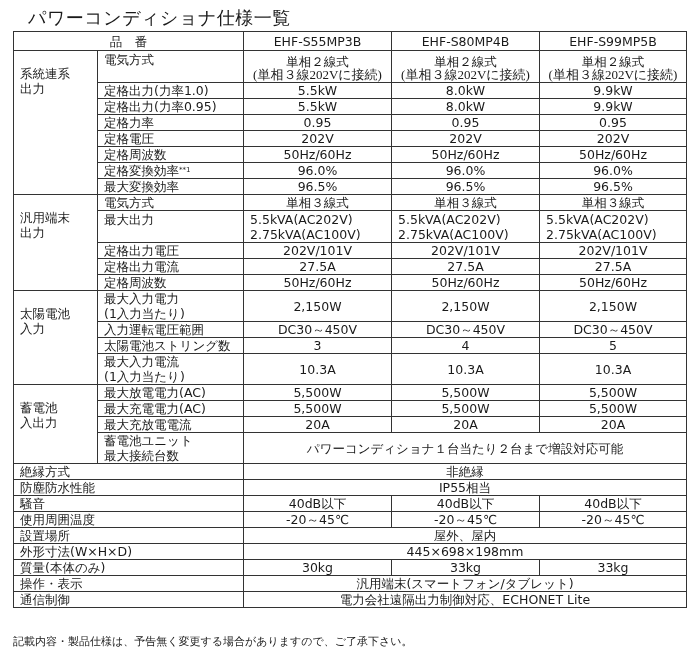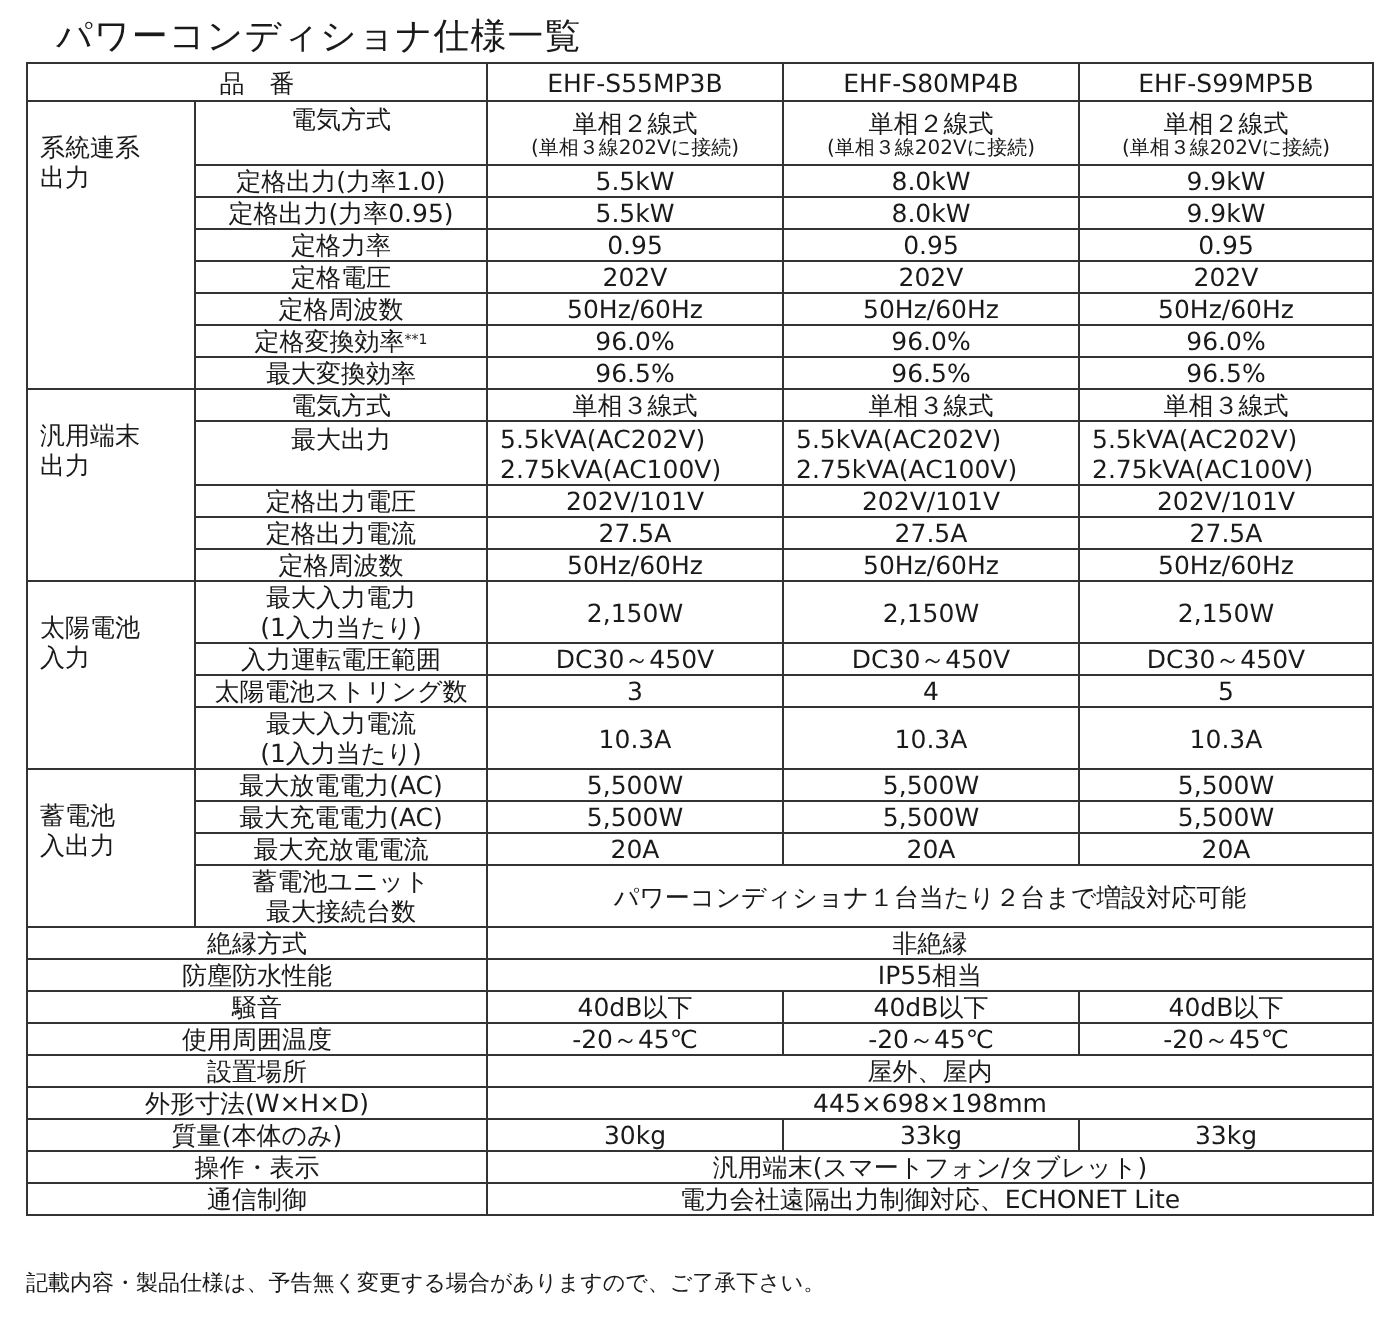--- a/index.html
+++ b/index.html
@@ -3,24 +3,24 @@
 <meta charset="utf-8">
 <style>
   html, body { margin: 0; padding: 0; background: #ffffff; }
   body { width: 700px; height: 660px; position: relative; overflow: hidden;
          font-family: "DejaVu Sans", "Liberation Sans", sans-serif; color: #1a1a1a; }
   .title { position: absolute; left: 28px; top: 6px; font-size: 18px; letter-spacing: 0.5px; }
   table.spec { position: absolute; left: 13px; top: 31px; width: 673px;
                border-collapse: collapse; table-layout: fixed; font-size: 12.5px; }
   table.spec td { border: 1px solid #333; padding: 0 6px; line-height: 15px; vertical-align: middle; }
   table.spec td.grp { vertical-align: top; padding-top: 15px; }
-  table.spec td.lbl { text-align: center; }
+  table.spec td.lbl { text-align: left; }
   table.spec td.val { text-align: center; }
   table.spec td.left2 { text-align: left; }
-  .sub { display: block; font-size: 10px; line-height: 11px; }
+  .sub { display: block; font-size: 13px; line-height: 11px; font-family: Liberation Serif, serif; }
   sup.note { font-size: 7px; vertical-align: top; }
   .footnote { position: absolute; left: 13px; top: 634px; font-size: 11px; }
   tr.h20 td { height: 18px; margin-top: 36px; }
   tr.h17 td { height: 15px; }
   tr.h16 td { height: 14px; }
   tr.h32 td { height: 30px; }
 </style>
 </head>
 <body>
 

